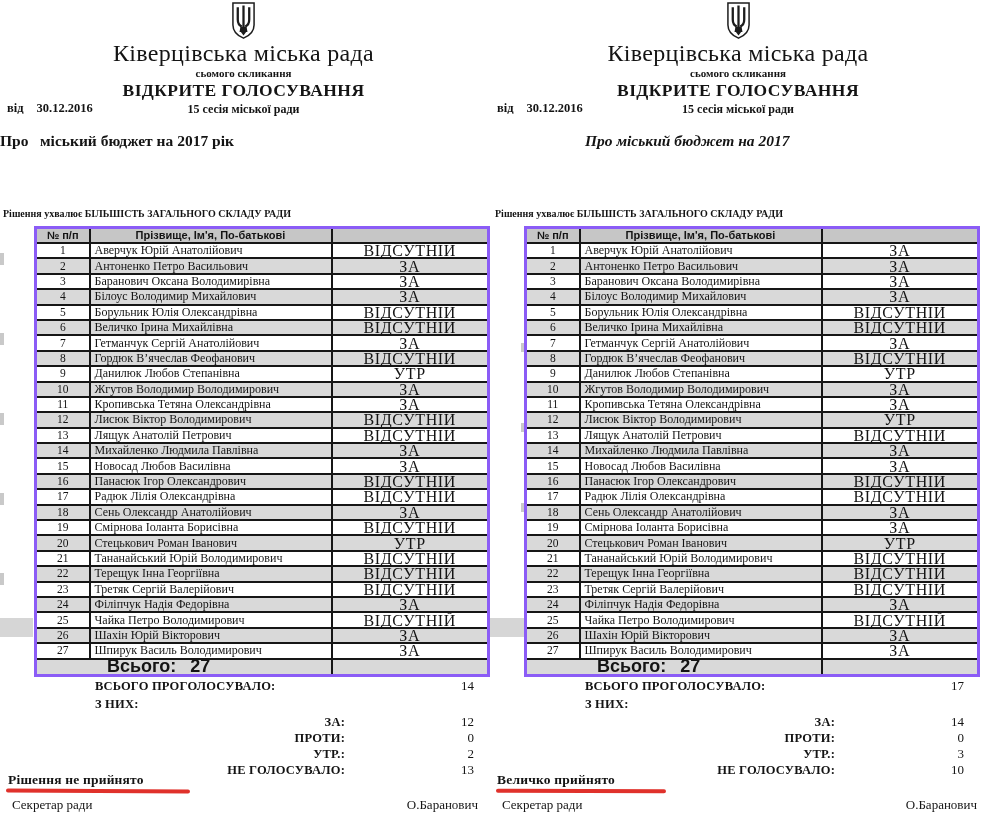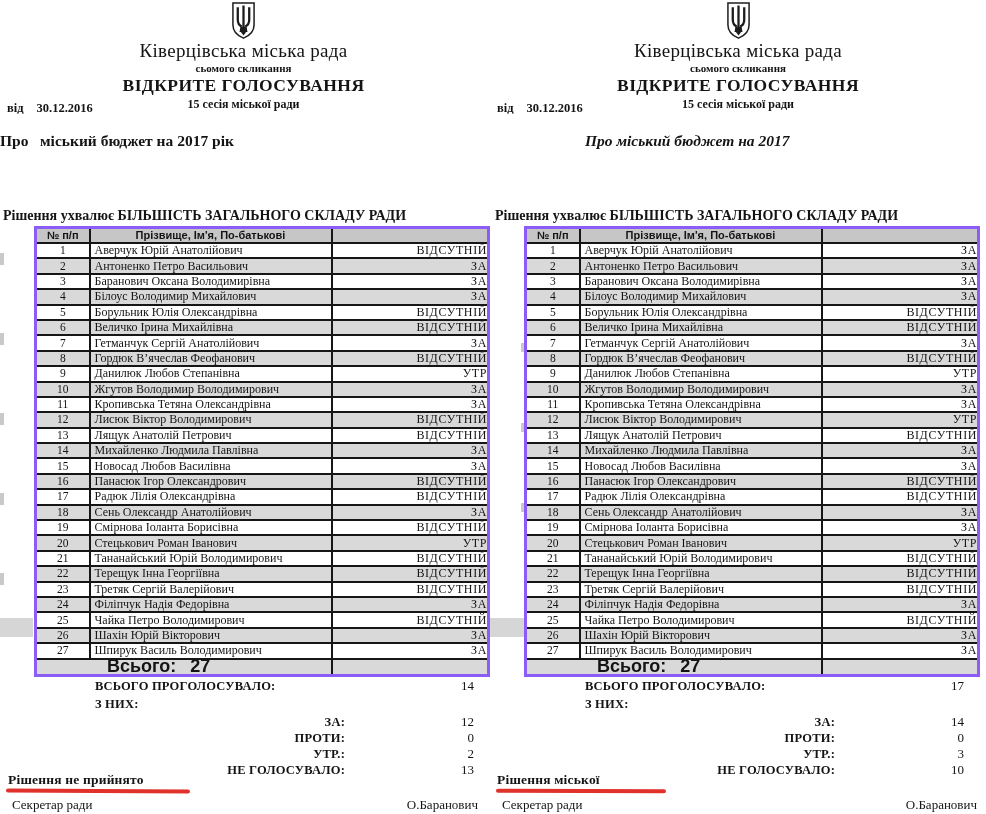--- a/index.html
+++ b/index.html
@@ -5,44 +5,44 @@
   html,body{margin:0;padding:0;background:#ffffff;}
   #stage{position:relative;width:986px;height:814px;background:#ffffff;overflow:hidden;
          font-family:"Liberation Serif",serif;color:#141414;}
   .page{position:absolute;top:0;height:814px;background:transparent;}
   #page-left{left:0;width:487px;}
   #page-right{left:490px;width:496px;}
 
   
   .masthead{position:absolute;top:2px;left:0;right:0;text-align:center;}
   .emblem{display:block;margin:0 auto;}
-  .org{font-size:19px;margin-top:1px;letter-spacing:0.3px;}
+  .org{font-size:24px;margin-top:1px;letter-spacing:0.3px;}
   .convocation{font-size:11px;font-weight:bold;margin-top:0px;}
   .vote-type{font-size:17.5px;font-weight:bold;letter-spacing:0.4px;margin-top:1px;}
   .session{font-size:12px;font-weight:bold;margin-top:1px;}
 
   .dateline{position:absolute;top:101px;left:7px;font-weight:bold;font-size:12.5px;}
   .dateline .date{margin-left:13px;}
 
   .subject{position:absolute;top:132px;left:0;font-weight:bold;font-size:15.5px;white-space:pre;}
   #page-left .subject{}
   #page-right .subject{padding-left:95px;font-style:italic;}
 
-  .rule-line{position:absolute;top:208px;left:3px;font-weight:bold;font-size:14px;}
+  .rule-line{position:absolute;top:208px;left:3px;font-weight:bold;font-size:10px;}
   #page-right .rule-line{left:5px;}
 
   
   .votes-table{position:absolute;top:226px;left:34px;width:453px;border-collapse:collapse;
                table-layout:fixed;border:3px solid #8b5cf6;}
   .votes-table td{border:2px solid #161616;height:13.4px;line-height:13px;padding:0;overflow:hidden;}
   .head-row td{background:var(--table-header-fill,#c6c6c6);font-family:"Liberation Sans",sans-serif;
                font-weight:bold;font-size:11px;text-align:center;height:13px;}
   .c-num{text-align:center;font-size:11.5px;}
   .c-name{font-size:12px;padding:0 0 0 4px !important;white-space:nowrap;}
-  .c-vote{text-align:right;font-size:12px;letter-spacing:0.6px;}
+  .c-vote{text-align:center;font-size:16px;letter-spacing:0.6px;}
   tr.alt td{background:var(--row-alt-fill,#d9d9d9);}
   .total-row td{background:var(--row-alt-fill,#d9d9d9);font-family:"Liberation Sans",sans-serif;
                 font-weight:bold;font-size:18px;height:14px;}
   .total-row .t-lbl{padding-left:70px;}
   .total-row .t-val{margin-left:14px;}
 
   
   .summary{position:absolute;top:678px;left:0;width:482px;font-size:12.5px;}
   .s-row{display:grid;grid-template-columns:95px 250px 1fr;line-height:16px;}
   .s-row.sp{margin-top:2px;}
@@ -510,21 +510,21 @@
           <span class="s-label right">УТР.:</span>
           <span class="s-value">3</span>
       </div>
       <div class="s-row">
         <span></span>
           <span class="s-label right">НЕ ГОЛОСУВАЛО:</span>
           <span class="s-value">10</span>
       </div>
     </div>
 
-    <div class="decision">Рішення міської</div>
+    <div class="decision">Величко прийнято</div>
     <div class="red-underline"></div>
 
     <div class="signature">
       <span>Секретар ради</span>
       <span>О.Баранович</span>
     </div>
   </div>
 
 </div>
 

